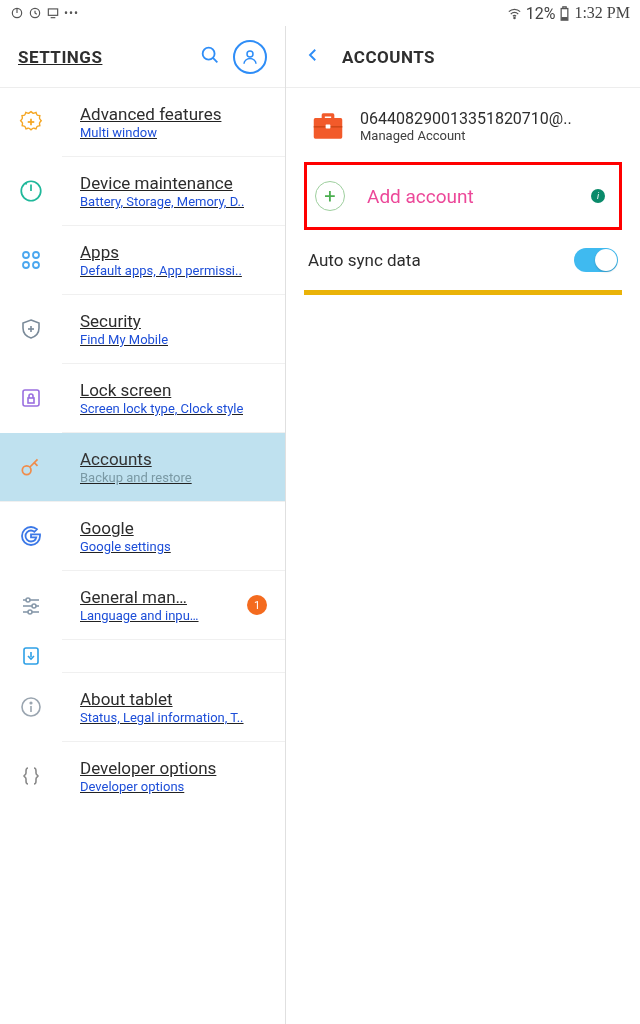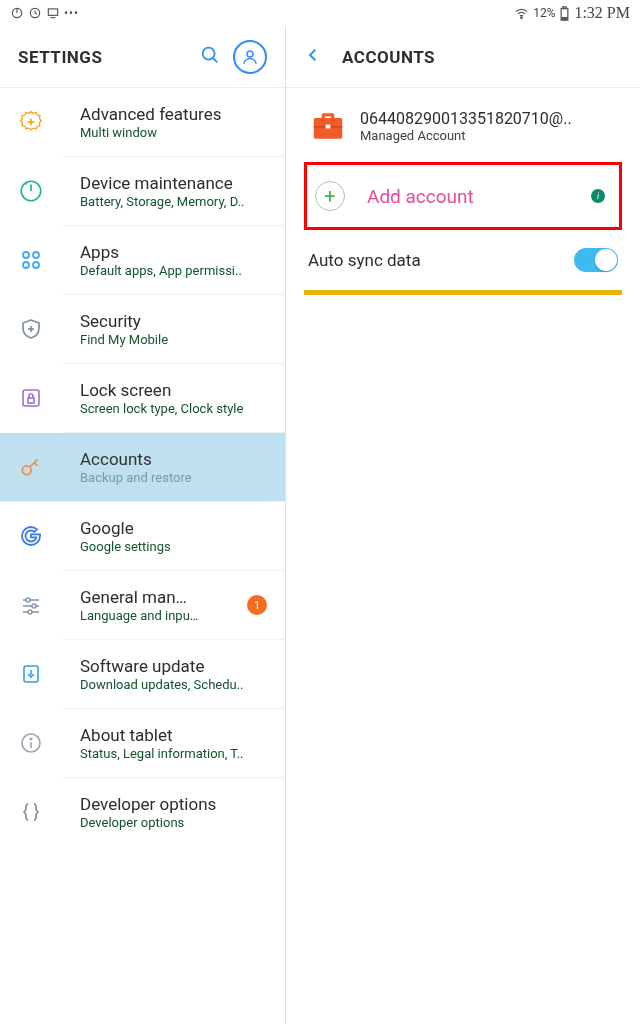--- a/index.html
+++ b/index.html
@@ -2,37 +2,37 @@
 <html><head>
 <meta charset="utf-8">
 <style>
   * { box-sizing: border-box; margin: 0; padding: 0; }
   html, body { width: 640px; height: 1024px; font-family: -apple-system, "Segoe UI", Roboto, Arial, sans-serif; background: #fff; color: #222; overflow: hidden; }
   .statusbar { height: 26px; display: flex; justify-content: space-between; align-items: center; padding: 0 10px; font-size: 12px; color: #444; }
   .statusbar .left, .statusbar .right { display: flex; align-items: center; gap: 4px; }
   .statusbar svg { display: block; }
 
   .split { display: flex; height: calc(1024px - 26px); }
-  .col-left { width: 286px; border-right: 1px solid #e0e0e0; display: flex; flex-direction: column; }
+  .col-left { width: 286px; border-right: 1px solid #e0e0e0; display: flex; flex-direction: column; text-decoration: underline; }
   .col-right { flex: 1; display: flex; flex-direction: column; }
 
   .header-left { display: flex; align-items: center; height: 62px; padding: 0 18px; border-bottom: 1px solid #ededed; }
   .header-left h1 { font-size: 17px; font-weight: 700; letter-spacing: .5px; color: #2f2f2f; flex: 1; }
   .header-left .search-btn { margin-right: 12px; }
   .profile-circle { width: 34px; height: 34px; border: 2px solid #2e8df7; border-radius: 50%; display: flex; align-items: center; justify-content: center; }
 
   .sidebar { flex: 1; overflow-y: auto; padding-left: 0; }
   .sidebar::-webkit-scrollbar { width: 0; }
   .cat { display: flex; align-items: flex-end; padding: 16px 10px 16px 18px; border-bottom: 1px solid #f0f0f0; margin-left: 62px; position: relative; }
   .cat:first-child { border-top: none; }
   .cat .icon { position: absolute; left: -46px; top: 50%; transform: translateY(-50%); width: 30px; height: 30px; display:flex; align-items:center; justify-content:center;}
   .cat.selected { background: #bfe1ef; margin-left:0; padding-left: 80px; }
   .cat.selected .icon { left: 16px; }
   .cat .txt .title { font-size: 17px; color: #2d2d2d; margin-bottom: 1px; }
-  .cat .txt .sub { font-size: 13px; color: #14532d; max-width: 175px; white-space: nowrap; overflow: hidden; text-overflow: ellipsis; }
+  .cat .txt .sub { font-size: 13px; color: #1d4ed8; max-width: 175px; white-space: nowrap; overflow: hidden; text-overflow: ellipsis; }
   .cat.selected .txt .title { color: #333; }
   .cat.selected .txt .sub { color: #7a99a4; }
   .badge-num { position: absolute; right: 18px; top: 50%; transform: translateY(-50%); width: 20px; height: 20px; border-radius: 50%; background: #f46b1f; color: #fff; font-size: 11px; display:flex; align-items:center; justify-content:center;}
 
   .header-right { display: flex; align-items: center; height: 62px; padding: 0 18px; border-bottom: 1px solid #ededed; gap: 20px;}
   .header-right .back { color: #2e8df7; }
   .header-right h2 { font-size: 17px; font-weight: 700; letter-spacing: .5px; color: #2f2f2f; }
 
   .content { flex:1; padding: 0 18px; }
   .account-row { display:flex; align-items:center; gap: 12px; padding: 18px 4px; border-bottom: 1px solid #1d4ed8; }
@@ -75,21 +75,21 @@
   </div>
   <div class="right">
     <span>
       <svg width="15" height="15" viewBox="0 0 24 24" fill="none" stroke="#555" stroke-width="2">
           <path d="M3 9c5-5 13-5 18 0"></path>
           <path d="M6 13c3.5-3.5 8.5-3.5 12 0"></path>
           <path d="M9.5 16.5c1.5-1.5 3.5-1.5 5 0"></path>
           <circle cx="12" cy="19" r="1" fill="#555"></circle>
         </svg>
     </span>
-    <span style="font-size:12px;">12%</span>
+    <span style="font-size:16px;">12%</span>
     <span>
       <svg width="11" height="15" viewBox="0 0 12 18" fill="none" stroke="#555" stroke-width="1.5">
           <rect x="2" y="3" width="8" height="14"></rect>
           <rect x="4" y="1" width="4" height="2"></rect>
           <rect x="3" y="14" width="6" height="2" fill="#555"></rect>
         </svg>
     </span>
     <span style="font-size:16px;font-family:Liberation Serif, serif;">1:32 PM</span>
   </div>
 </div>
@@ -232,24 +232,20 @@
       </div>
 
       <div class="cat">
         <span class="icon">
           <svg width="24" height="24" viewBox="0 0 24 24" fill="none" stroke="#2ea0e6" stroke-width="1.6">
               <rect x="5" y="4" width="14" height="16" rx="2"></rect>
               <path d="M12 8v5"></path>
               <path d="M9 12l3 3 3-3"></path>
             </svg>
         </span>
-        <div class="txt">
-            <div class="title">Software update</div>
-            <div class="sub">Download updates, Schedu..</div>
-          </div>
       </div>
 
       <div class="cat">
         <span class="icon">
           <svg width="24" height="24" viewBox="0 0 24 24" fill="none" stroke="#9aa5b0" stroke-width="1.6">
               <circle cx="12" cy="12" r="9"></circle>
               <line x1="12" y1="11" x2="12" y2="17"></line>
               <circle cx="12" cy="8" r="0.8" fill="#9aa5b0"></circle>
             </svg>
         </span>

